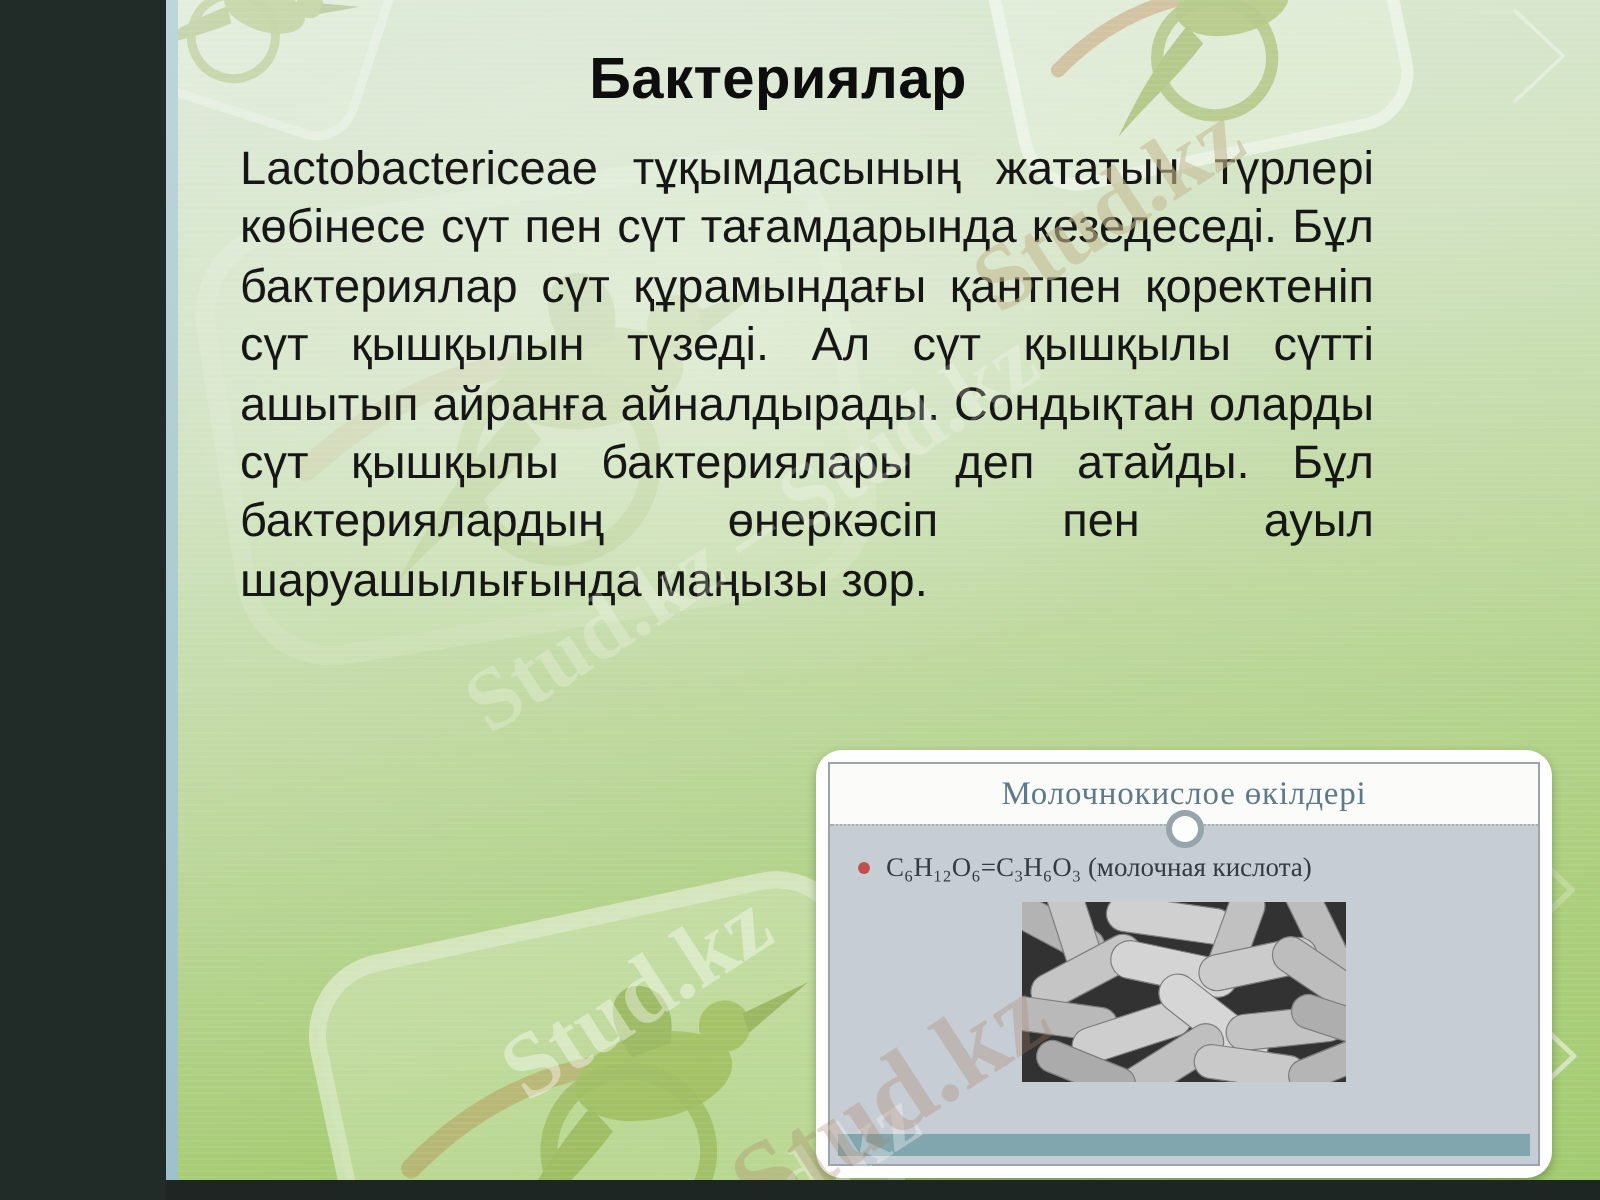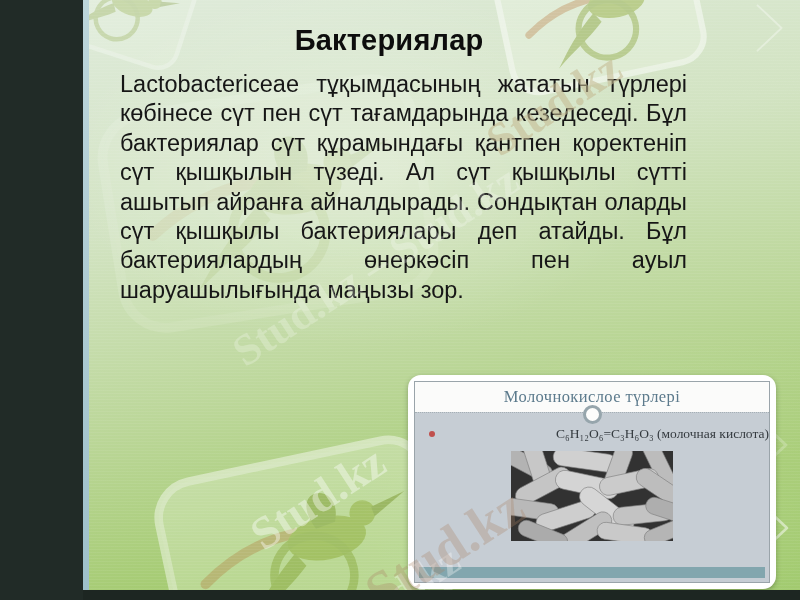--- a/index.html
+++ b/index.html
@@ -57,21 +57,21 @@
   .emb-inner{position:relative;width:100%;height:100%;background:#c6cdd4;
              outline:1px solid #9aa4aa;overflow:hidden;}
   .emb-header{height:30px;background:#fbfbfa;display:flex;align-items:center;justify-content:center;}
   .emb-title{font-family:"Liberation Serif","DejaVu Serif",serif;font-size:16.5px;
              color:#5c7a8c;letter-spacing:.4px;}
   .emb-sep{position:relative;height:0;border-top:1px dotted #a5afb5;}
   .emb-ring{position:absolute;left:50%;top:-8px;margin-left:-9px;width:13px;height:13px;
             border:3px solid #96a5ac;border-radius:50%;background:#fdfdfc;}
   .emb-bullets{padding-top:13px;}
   .emb-bullet{display:flex;align-items:center;gap:8px;padding-left:14px;
-              font-family:"Liberation Serif","DejaVu Serif",serif;font-size:13.5px;color:#343a3f;justify-content:space-between;}
+              font-family:"Liberation Serif","DejaVu Serif",serif;font-size:13.5px;color:#343a3f;}
   .emb-bullet + .emb-bullet{margin-top:19px;}
   .dot{width:6px;height:6px;border-radius:50%;background:#c0504d;flex-shrink:0;}
   .emb-photo{display:block;margin:9px auto 0;}
   .emb-footer{position:absolute;left:4px;right:4px;bottom:4px;height:11px;background:#82a6ae;}
 </style>
 </head>
 <body>
 
 <svg width="0" height="0" style="position:absolute">
   <symbol id="hb" viewBox="0 0 200 140">
@@ -120,21 +120,21 @@
 
     <h1 class="title">Бактериялар</h1>
 
     <div class="body-text">
       <p>Lactobactericeae тұқымдасының жататын түрлері көбінесе сүт пен сүт тағамдарында кезедеседі. Бұл бактериялар сүт құрамындағы қантпен қоректеніп сүт қышқылын түзеді. Ал сүт қышқылы сүтті ашытып айранға айналдырады. Сондықтан оларды сүт қышқылы бактериялары деп атайды. Бұл бактериялардың өнеркәсіп пен ауыл шаруашылығында маңызы зор.</p>
     </div>
 
     <div class="embedded">
       <div class="emb-inner">
         <div class="emb-header">
-          <span class="emb-title">Молочнокислое түрлері</span>
+          <span class="emb-title">Молочнокислое өкілдері</span>
         </div>
         <div class="emb-sep">
           <span class="emb-ring"></span>
         </div>
         <div class="emb-bullets">
           <div class="emb-bullet">
             <span class="dot"></span>
             <span>C₆H₁₂O₆=C₃H₆O₃ (молочная кислота)</span>
           </div>
         </div>

